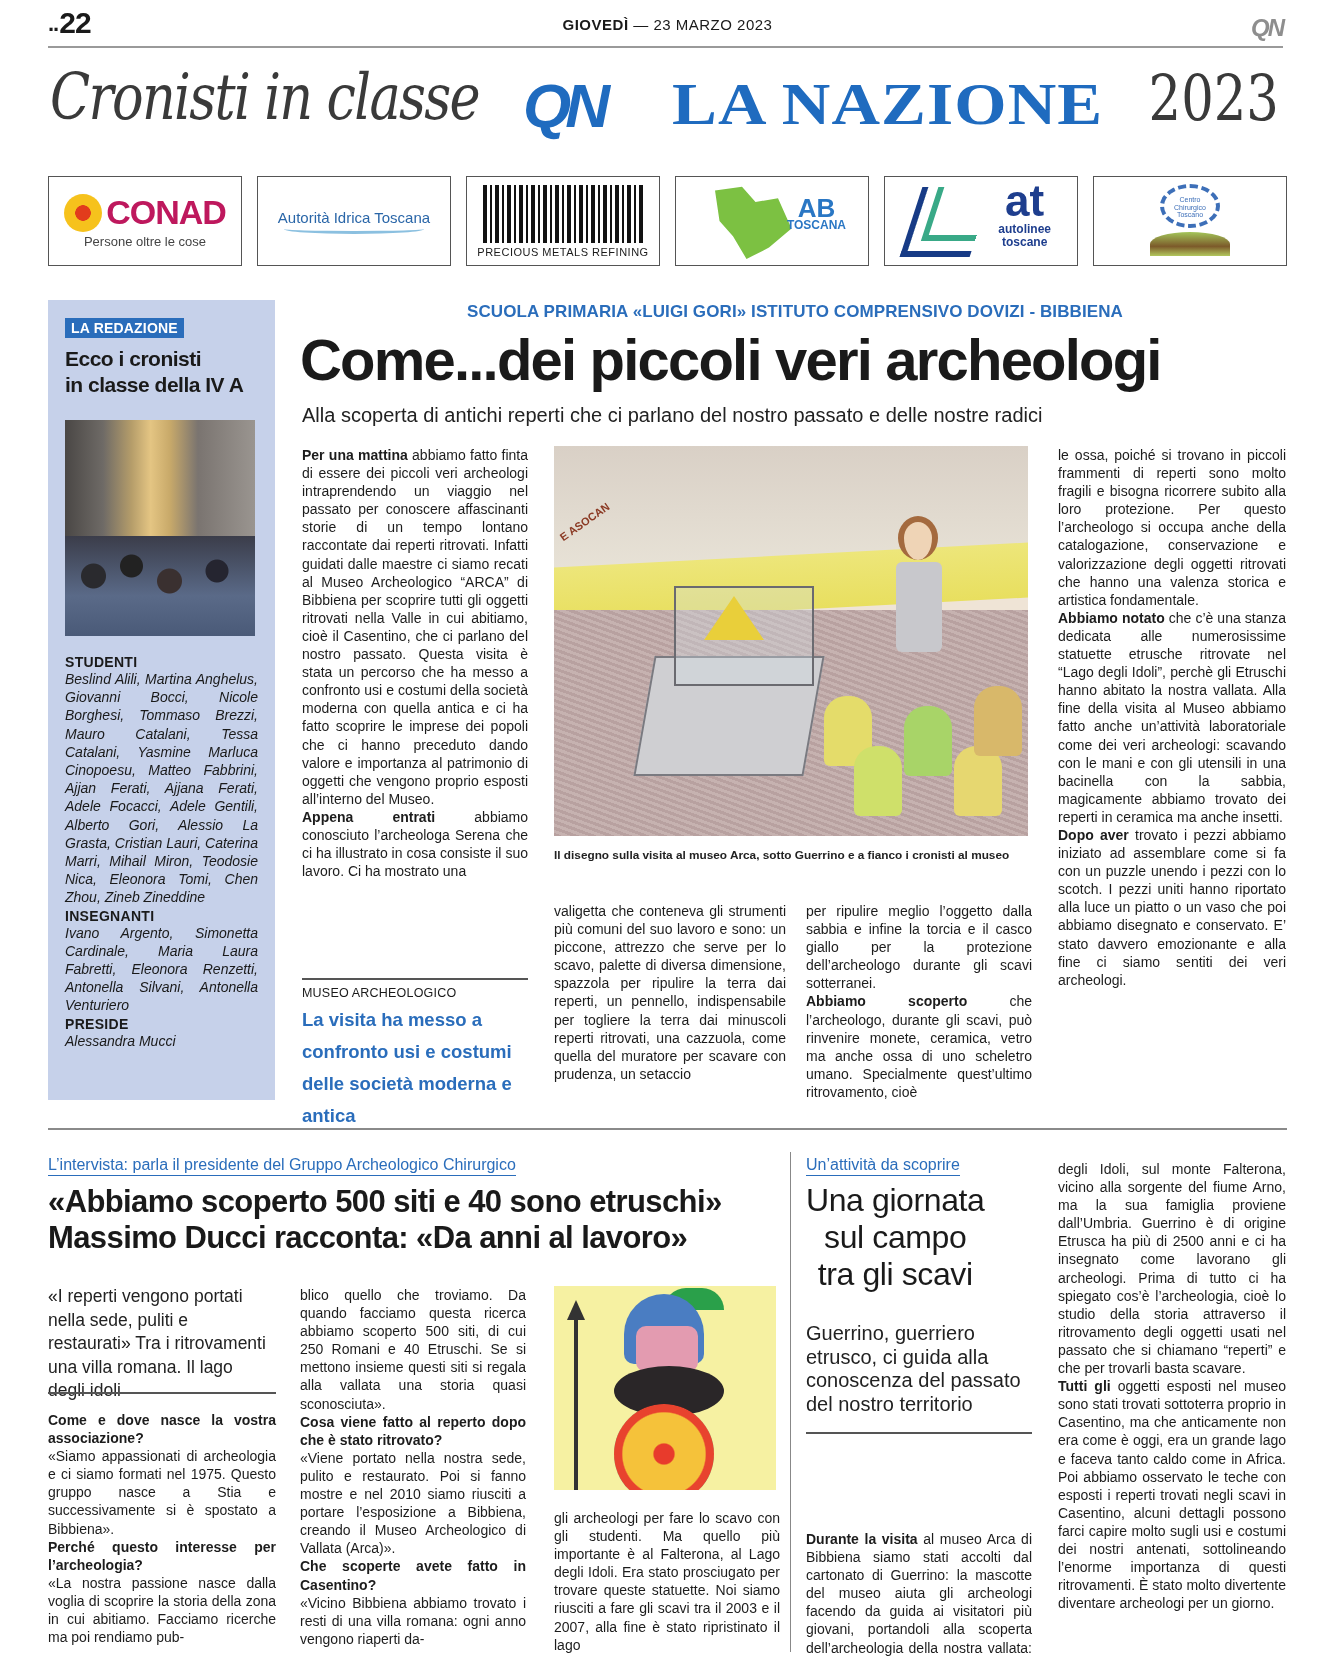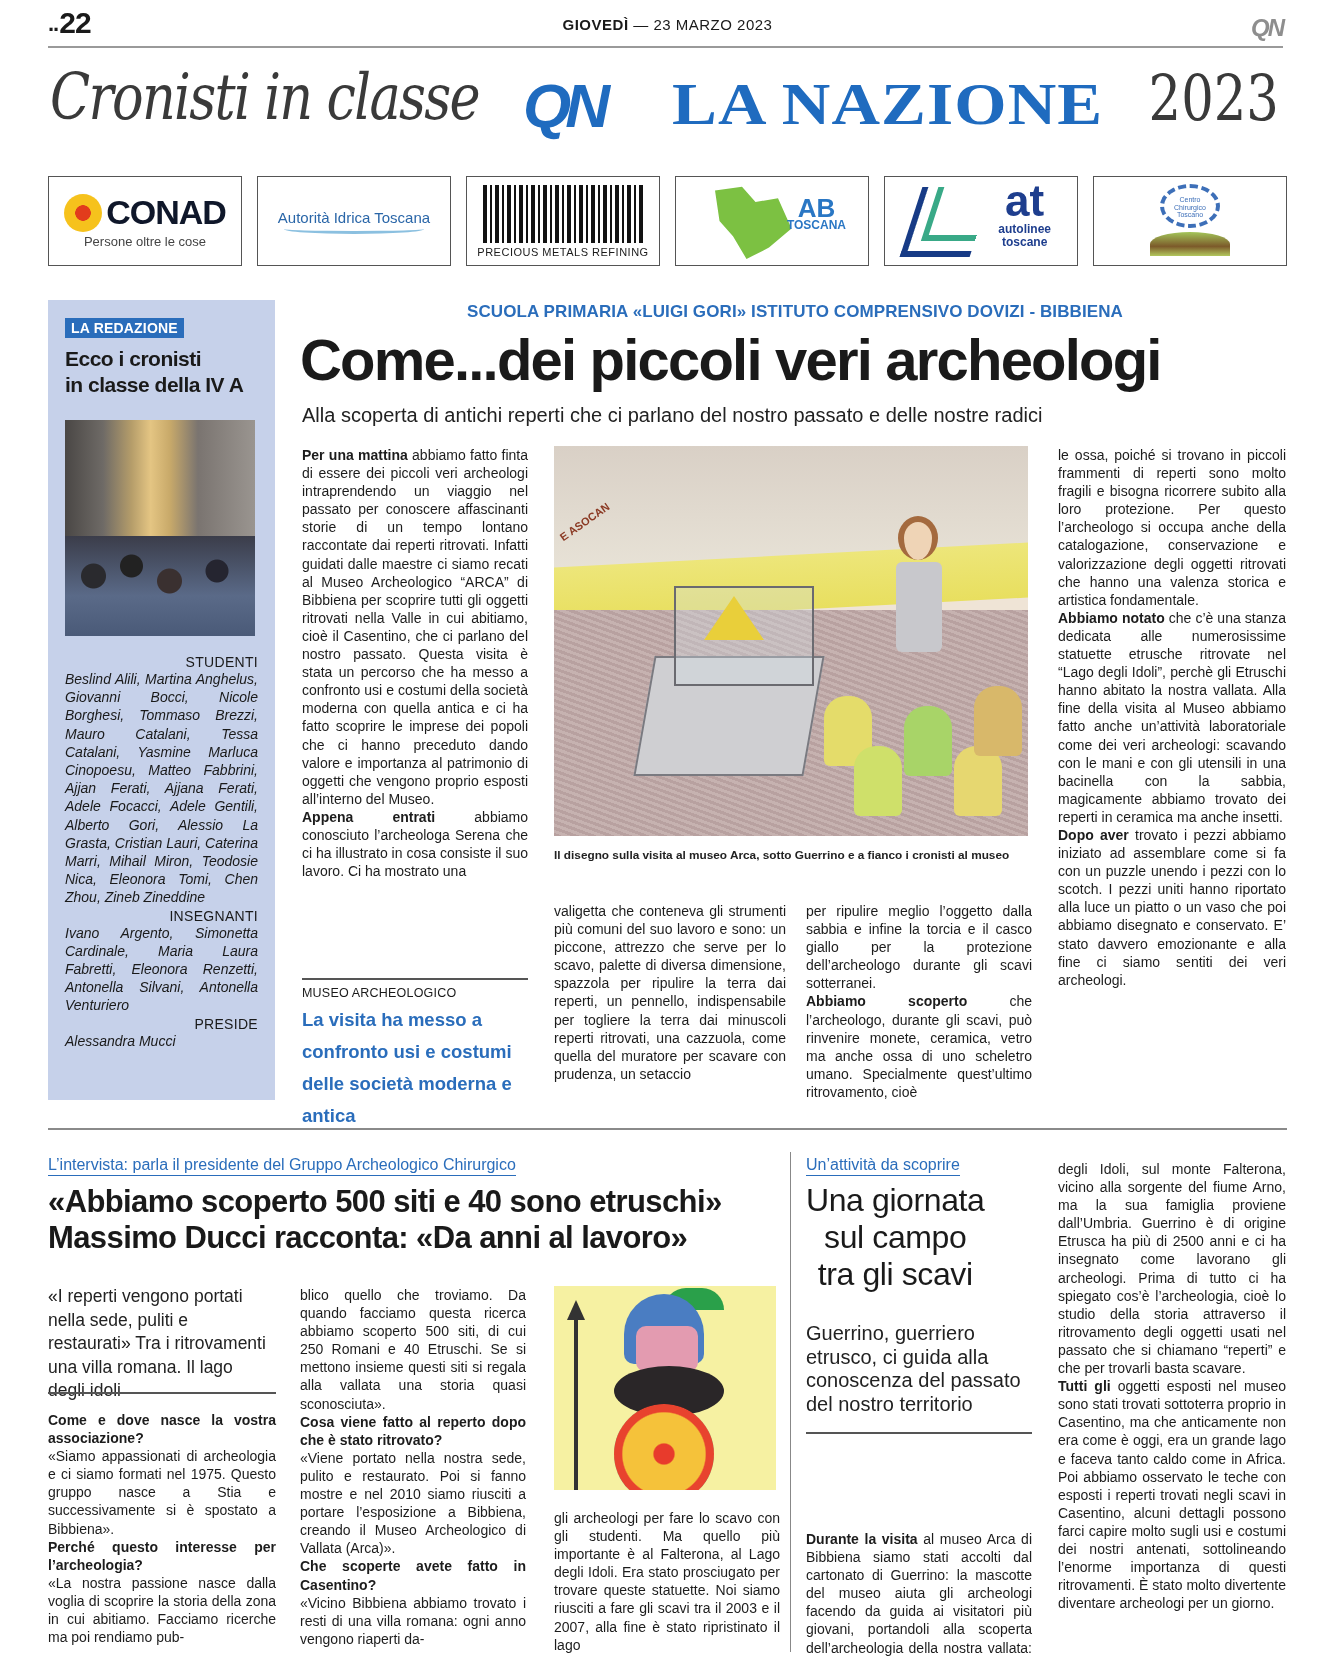--- a/index.html
+++ b/index.html
@@ -20,21 +20,21 @@
   .mast-cronisti { left: 50px; top: 60px; font-family: "DejaVu Serif", serif; font-size: 64px; color: #3a3a3a; letter-spacing: -2px; font-style: italic; transform: scaleX(0.82); transform-origin: left; }
   .mast-qn { left: 523px; top: 70px; font-family: "Liberation Sans", sans-serif; font-weight: 900; font-style: italic; font-size: 62px; color: #1f6bbf; letter-spacing: -6px; }
   .mast-nazione { left: 672px; top: 70px; font-family: "Liberation Serif", serif; font-weight: 900; font-size: 60px; color: #1f6bbf; letter-spacing: 1px; transform: scaleX(1.12); transform-origin: left; }
   .mast-year { right: 56px; top: 62px; font-family: "DejaVu Serif", serif; font-size: 64px; color: #3a3a3a; transform: scaleX(0.8); transform-origin: right; }
 
   
   .sponsors { left: 48px; top: 176px; width: 1239px; height: 90px; display: flex; gap: 15px; }
   .sponsor { flex: 1; border: 1.5px solid #555; background: #fff; display: flex; align-items: center; justify-content: center; flex-direction: column; overflow: hidden; position: relative; }
   .conad-logo { display: flex; align-items: center; gap: 4px; }
   .conad-flower { width: 38px; height: 38px; border-radius: 50%; background: radial-gradient(circle, #e23c1c 28%, #f6c21c 30%); }
-  .conad-name { font-weight: 900; font-size: 34px; color: #0f172a; letter-spacing: -1px; }
+  .conad-name { font-weight: 900; font-size: 34px; color: #be185d; letter-spacing: -1px; }
   .conad-tag { font-size: 13px; color: #444; margin-top: 2px; }
   .ait-name { font-size: 15px; color: #2a66a8; }
   .ait-wave { width: 140px; height: 10px; border-radius: 50%; border-bottom: 3px solid #8bc0e0; margin-top: -2px; }
   .pmr-bars { width: 160px; height: 58px; background: repeating-linear-gradient(90deg, #111 0 4px, #fff 4px 7px, #111 7px 9px, #fff 9px 12px); }
   .pmr-text { font-size: 11px; letter-spacing: 0.5px; margin-top: 3px; }
   .ab-map { width: 90px; height: 76px; background: #7cc142; clip-path: polygon(10% 10%, 40% 5%, 55% 25%, 80% 20%, 95% 60%, 70% 85%, 45% 100%, 30% 70%, 15% 50%); position: absolute; left: 30px; top: 6px; }
   .ab-text { position: absolute; right: 22px; top: 20px; color: #2a77c4; font-weight: 900; font-size: 26px; line-height: 0.9; text-align: center; }
   .ab-text small { display: block; font-size: 12px; font-weight: 700; }
   .at-stripes { position: absolute; left: 26px; top: 10px; width: 70px; height: 70px; border-left: 6px solid #173b86; border-bottom: 6px solid #173b86; transform: skewX(-18deg); box-shadow: inset 10px -10px 0 #fff, inset 16px -16px 0 #39a987; }
   .at-text { position: absolute; right: 26px; top: 2px; color: #1e3e8e; font-weight: 700; font-size: 44px; line-height: 1; text-align: center; }
@@ -45,21 +45,21 @@
   .cct-hill { position: absolute; left: 0; bottom: 4px; width: 80px; height: 24px; border-radius: 50% 50% 0 0; background: linear-gradient(#a3c55a, #7c5a2a 60%, #b2c75d); }
 
   
   .redazione { left: 48px; top: 300px; width: 227px; height: 800px; background: #c6d1ea; padding: 18px 17px; }
   .red-tag { display: inline-block; background: #2a6dbb; color: #fff; font-weight: 700; font-size: 14px; padding: 2px 6px; letter-spacing: 0.2px; }
   .red-title { font-weight: 700; font-size: 21px; line-height: 26px; margin-top: 8px; letter-spacing: -0.5px; }
   .red-photo { margin-top: 22px; width: 190px; height: 216px; position: relative; overflow: hidden;
     background: linear-gradient(90deg, #4a4745 0%, #6e6a66 20%, #b59d6a 35%, #e4c583 45%, #c9aa6a 55%, #7a7470 70%, #9a9590 100%); }
   .red-photo::after { content: ""; position: absolute; left: 0; right: 0; bottom: 0; height: 100px;
     background: radial-gradient(circle at 15% 40%, #2a2a2e 12px, transparent 13px), radial-gradient(circle at 35% 30%, #222 11px, transparent 12px), radial-gradient(circle at 55% 45%, #3a3030 12px, transparent 13px), radial-gradient(circle at 80% 35%, #252530 11px, transparent 12px), linear-gradient(#3b3d4a, #5a6a88 60%, #4a5a78); }
-  .red-section { text-align: right; font-weight: 400; font-size: 14px; margin-top: 18px; letter-spacing: 0.3px; }
+  .red-section { text-align: left; font-weight: 700; font-size: 14px; margin-top: 18px; letter-spacing: 0.3px; }
   .red-section.tight { margin-top: 1px; }
   .red-names { font-style: italic; font-size: 14px; line-height: 18.2px; text-align: justify; hyphens: manual; }
 
   
   .kicker { left: 300px; width: 990px; top: 302px; text-align: center; color: #2a6dbb; font-weight: 700; font-size: 17px; letter-spacing: 0.1px; }
   .headline { left: 300px; top: 328px; font-weight: 700; font-size: 58px; letter-spacing: -1.8px; line-height: 64px; }
   .subhead { left: 302px; top: 404px; font-size: 20px; color: #222; }
 
   .col { font-size: 14px; line-height: 18.1px; text-align: justify; color: #1c1c1c; }
   .col p { margin: 0; }

